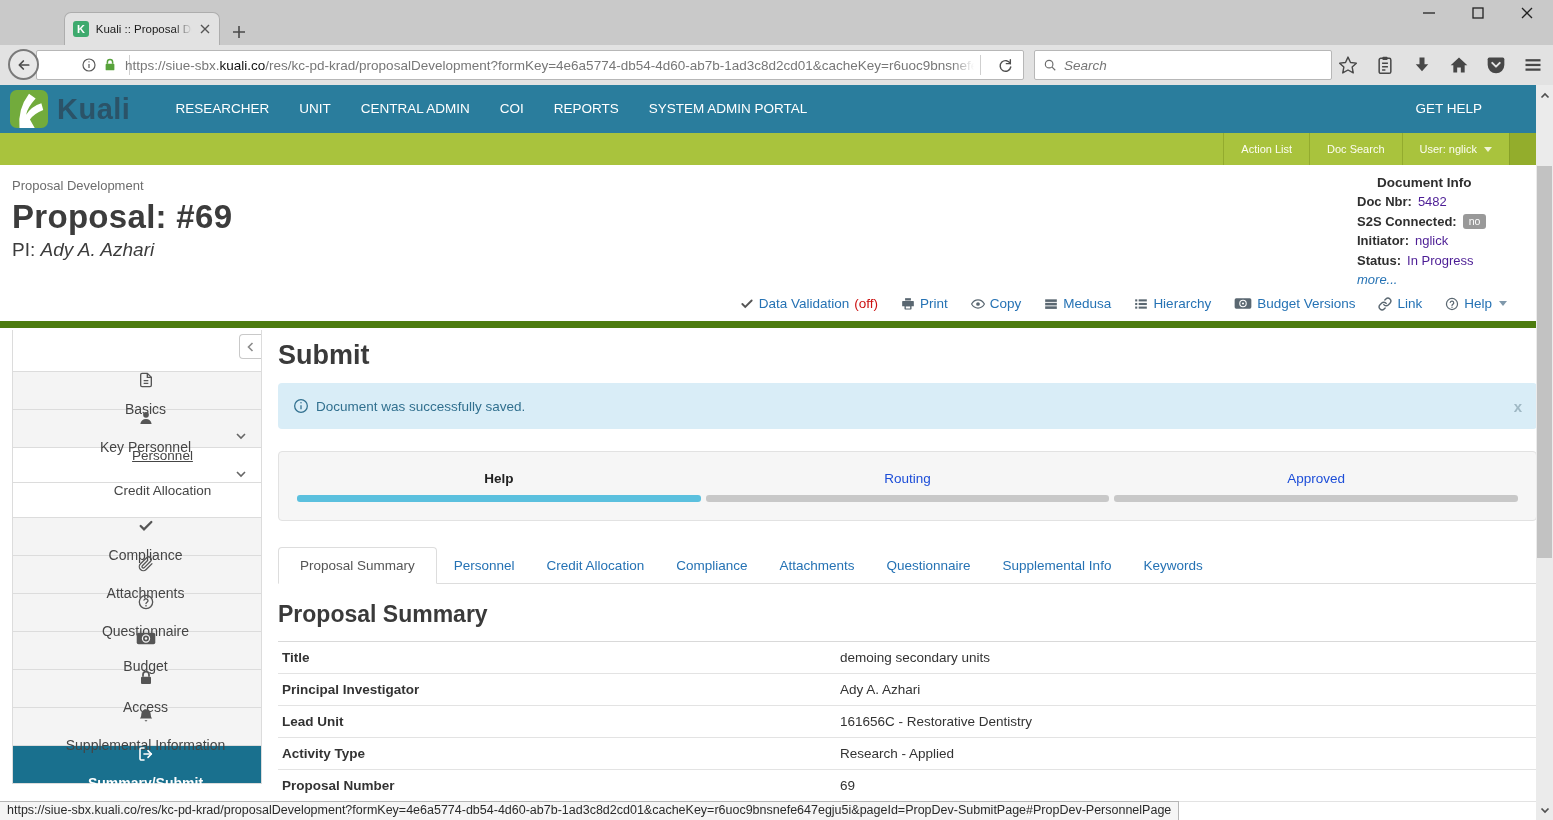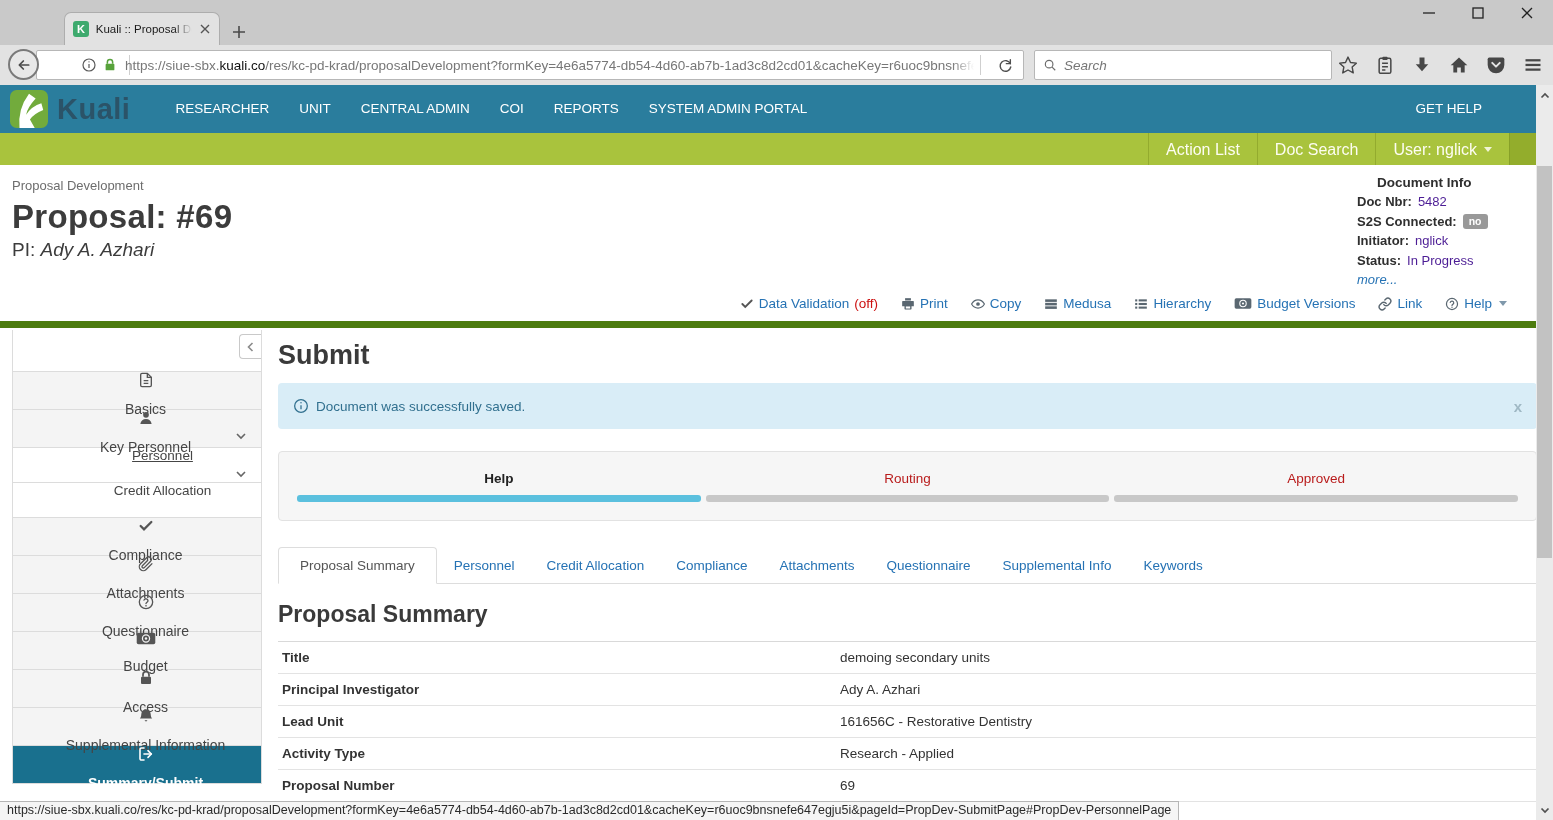--- a/index.html
+++ b/index.html
@@ -54,40 +54,40 @@
   
   .kuali-nav { height:48px; background:#2a7d9d; display:flex; align-items:center; padding-left:10px; }
   .logo-box { width:38px; height:38px; }
   .brand { font-size:29px; font-weight:bold; color:#2b5368; margin-left:9px; letter-spacing:0.5px; }
   .nav-menu { display:flex; margin-left:30px; }
   .nav-item { color:#fff; font-size:13.5px; padding:0 15px; line-height:48px; cursor:pointer; }
   .get-help { margin-left:auto; margin-right:56px; color:#fff; font-size:13.5px; }
 
   
   .portal-bar { height:32px; background:#a9c33d; display:flex; justify-content:flex-end; position:relative; }
-  .portal-item { color:#fdfdf2; font-size:16px; line-height:31px; padding:0 17px;
+  .portal-item { color:#fdfdf2; font-size:11px; line-height:31px; padding:0 17px;
     border-left:1px solid #93ab2e; display:flex; align-items:center; gap:7px; }
   .portal-end { width:27px; background:#93ad2c; border-left:1px solid #87a027; margin-right:17px; }
   .caret-down { width:0; height:0; border-left:4px solid transparent; border-right:4px solid transparent;
     border-top:5px solid currentColor; display:inline-block; opacity:.85; }
 
   
   .page { position:relative; height:661px; background:#fff; }
   .page-head { position:relative; height:131px; padding:13px 0 0 12px; }
   .crumb { font-size:13px; color:#6d6d6d; }
   .doc-title { font-size:33px; font-weight:600; color:#3c3c3c; margin-top:5px; letter-spacing:0.3px; }
   .pi-line { font-size:19px; color:#3c3c3c; margin-top:3px; }
   .pi-line em { font-style:italic; }
 
   .doc-info { position:absolute; right:36px; top:10px; font-size:13px; width:160px; }
   .doc-info .di-title { font-weight:bold; color:#2f2f2f; font-size:13.5px; margin-bottom:4px;margin-left:20px; }
   .di-row { margin-bottom:4.5px; display:flex; align-items:center; gap:6px; }
   .di-row .lbl { font-weight:bold; color:#2f2f2f; }
   .di-row .val { color:#4c1d95; }
-  .badge-no { background:#999; color:#fff; font-size:10.5px; font-weight:bold; border-radius:3px; padding:1px 6px 2px; }
+  .badge-no { background:#999; color:#fff; font-size:10.5px; font-weight:normal; border-radius:3px; padding:1px 6px 2px; }
   .more-link { color:#2572b4; font-style:italic; font-size:13px; }
 
   
   .actions-row { display:flex; justify-content:flex-end; align-items:center; gap:23px;
     padding:0 46px 10px 0; border-bottom:7px solid #4d7c0f; }
   .action-item { display:flex; align-items:center; gap:5px; color:#2572b4; font-size:13.5px; cursor:pointer; }
   .action-item .aicon { color:#5a6771; }
   .off-red { color:#cc1111; }
   .caret-blue { width:0;height:0;border-left:4px solid transparent;border-right:4px solid transparent;
     border-top:5px solid #7f98ab; margin-left:2px; }
@@ -113,21 +113,21 @@
   .submit-h { font-size:27px; color:#3a3a3a; font-weight:600; margin:10px 0 12px; }
   .alert-info { height:46px; background:#d9edf7; border-radius:4px; display:flex; align-items:center;
     padding:0 15px; color:#31708f; font-size:13.5px; gap:7px; }
   .alert-close { margin-left:auto; color:#9fb8c4; font-size:15px; font-weight:bold; cursor:pointer; }
 
   .route-panel { margin-top:22px; height:70px; background:#f6f6f6; border:1px solid #e2e2e2;
     border-radius:4px; display:flex; align-items:center; padding:0 18px; gap:5px; }
   .route-seg { flex:1; text-align:center; }
   .route-seg .rlabel { font-size:13.5px; margin-bottom:9px; }
   .route-seg.done .rlabel { color:#222; font-weight:bold; }
-  .route-seg.pending .rlabel { color:#b91c1c; }
+  .route-seg.pending .rlabel { color:#1d4ed8; }
   .route-bar { height:7px; border-radius:3px; background:#c8c8c8; }
   .route-seg.done .route-bar { background:#5bc0de; }
 
   .tabs-row { margin-top:26px; display:flex; border-bottom:1px solid #ddd; align-items:flex-end; }
   .tab-item { font-size:13.5px; padding:10px 15px; color:#2572b4; cursor:pointer; margin-right:2px; }
   .tab-item.active { background:#fff; border:1px solid #ddd; border-bottom:1px solid #fff;
     border-radius:4px 4px 0 0; color:#555; margin-bottom:-1px; padding:10px 21px; }
 
   .section-h { font-size:23px; color:#3a3a3a; font-weight:600; margin-top:17px; padding-bottom:13px;
     border-bottom:1px solid #d9d9d9; }

